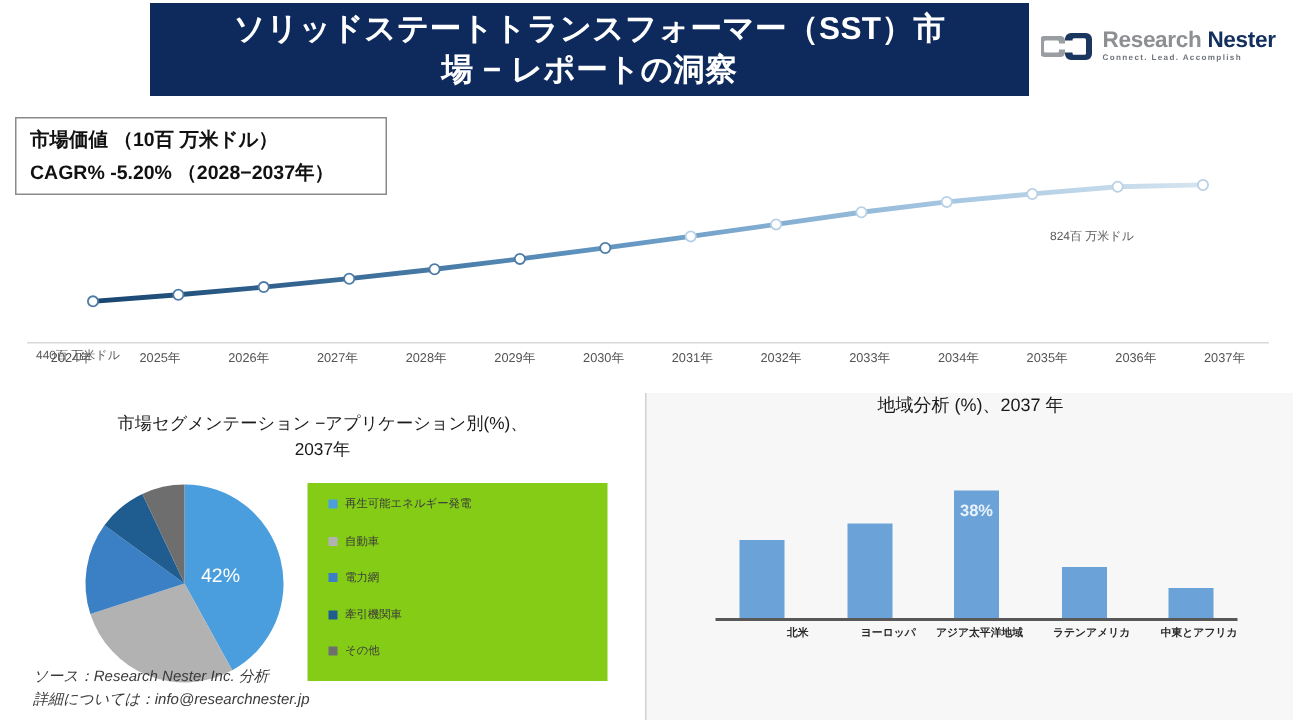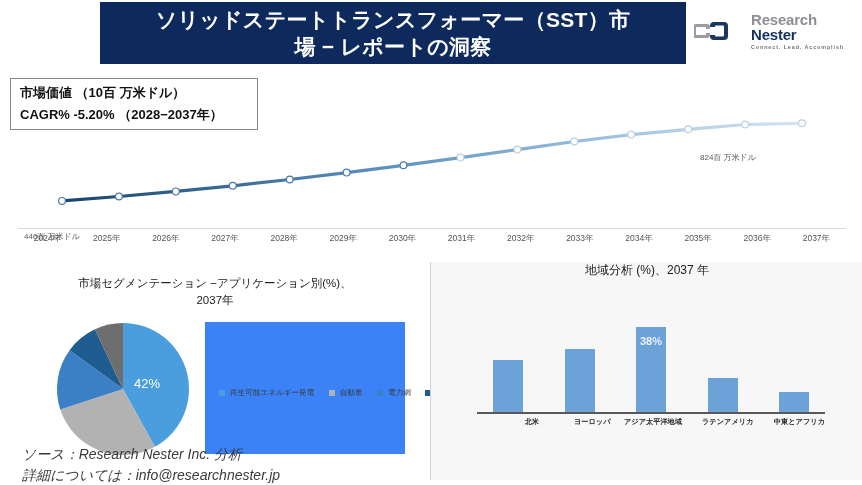--- a/index.html
+++ b/index.html
@@ -19,21 +19,21 @@
     display: flex; align-items: center; justify-content: center;
     padding: 14px 14px;
   }
   .header-title {
     color: #ffffff; font-size: 21px; font-weight: bold;
     line-height: 1.3; text-align: center; letter-spacing: .3px;
   }
   .logo-wrap {
     position: absolute; left: 694px; top: 10px;
     width: 160px; height: 42px;
-    display: flex; align-items: center; gap: 23px;
+    display: flex; align-items: center; gap: 7px;
   }
   .logo-mark { width: 34px; height: 24px; flex: 0 0 auto; }
   .logo-text { display: flex; flex-direction: column; line-height: 1; }
   .logo-line1 { font-size: 15px; font-weight: bold; letter-spacing: -.2px; }
   .logo-line1 .lg-research { color: #8d8f93; }
   .logo-line1 .lg-nester { color: #13305e; }
   .logo-tag {
     font-size: 5.4px; color: #6f737a; letter-spacing: .9px;
     font-weight: bold; margin-top: 3px;
   }
@@ -85,30 +85,30 @@
   }
   .pie-wrap { position: absolute; left: 48px; top: 58px; width: 150px; height: 138px; }
   .pie-svg { width: 150px; height: 138px; }
   .pie-pct {
     position: absolute; left: 86px; top: 56px;
     font-size: 13px; color: #ffffff; font-weight: normal;
   }
 
   .legend {
     position: absolute; left: 205px; top: 60px; width: 200px; height: 132px;
-    background: #3b82f6; padding: 9px 0 0 14px;
-    display: flex; flex-direction: row; gap: 14.5px;
+    background: #84cc16; padding: 9px 0 0 14px;
+    display: flex; flex-direction: column; gap: 14.5px;
   }
   .legend-item { display: flex; align-items: center; gap: 5px; }
   .legend-swatch { width: 6px; height: 6px; flex: 0 0 auto; }
   .legend-label { font-size: 7.6px; color: #3b3b3b; white-space: nowrap; }
 
   .source {
     position: absolute; left: 22px; top: 182px; width: 380px;
-    font-size: 14px; font-style: italic; color: #3a3a3a; line-height: 1.5;
+    font-size: 10px; font-style: italic; color: #3a3a3a; line-height: 1.5;
   }
 
   .region-title {
     position: absolute; left: 0; top: 0; width: 432px;
     text-align: center; font-size: 12px; color: #1a1a1a;
   }
   .bars {
     position: absolute; left: 46px; top: 60px; width: 348px; height: 90px;
     display: flex; align-items: flex-end; justify-content: space-between; font-weight: bold;
   }

